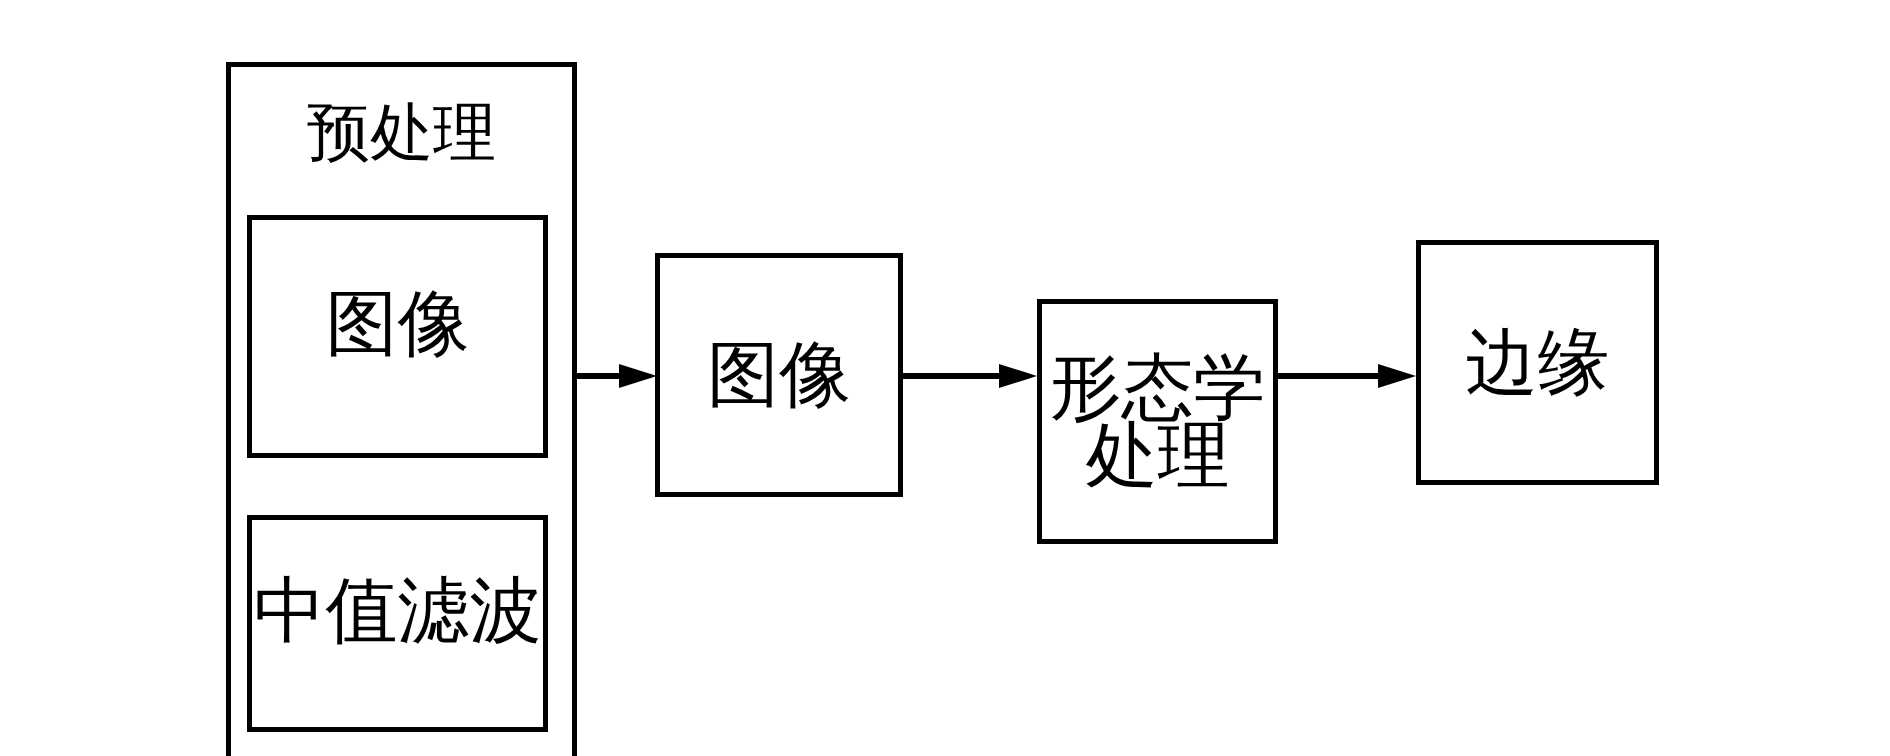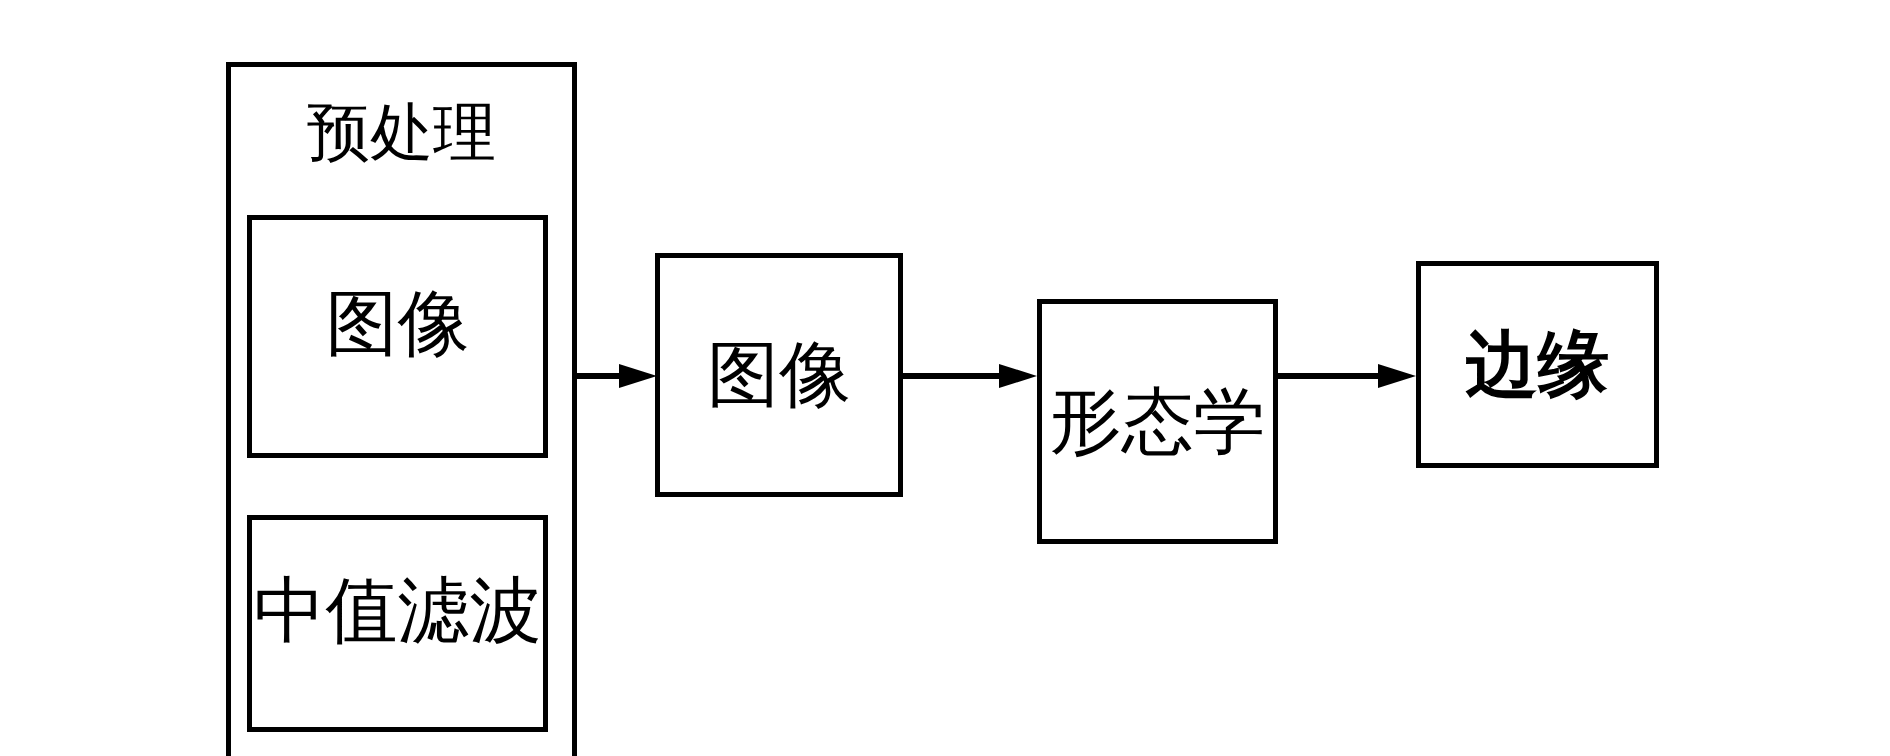--- a/index.html
+++ b/index.html
@@ -44,21 +44,21 @@
     font-size: 63px;
     line-height: 68px;
     white-space: nowrap;
   }
   
   .outer-box      { left: 226px; top: 14px;  width: 351px; height: 721px; margin-top: 48px; }
   .grayscale-box  { left: 16px;  top: 148px; width: 301px; height: 243px; } 
   .median-box     { left: 16px;  top: 448px; width: 301px; height: 217px; }
   .binarize-box   { left: 655px; top: 253px; width: 248px; height: 244px; }
   .morph-box      { left: 1037px; top: 259px; width: 241px; height: 245px; margin-top: 40px; }
-  .edge-box       { left: 1416px; top: 261px; width: 243px; height: 207px; font-weight: bold; }
+  .edge-box       { left: 1416px; top: 240px; width: 243px; height: 245px; }
   
   .arrow {
     position: absolute;
     display: flex;
     align-items: center;
     height: 24px;
   }
   .arrow-line {
     flex: 1;
     height: 6px;
@@ -108,20 +108,21 @@
   </div>
 
   <div class="arrow arrow-2">
     <div class="arrow-line"></div>
     <div class="arrow-head"></div>
   </div>
 
   <div class="box morph-box">
     <div class="label">
       <div>形态学</div>
+      <div>处理</div>
     </div>
   </div>
 
   <div class="arrow arrow-3">
     <div class="arrow-line"></div>
     <div class="arrow-head"></div>
   </div>
 
   <div class="box edge-box">
     <div class="label">

